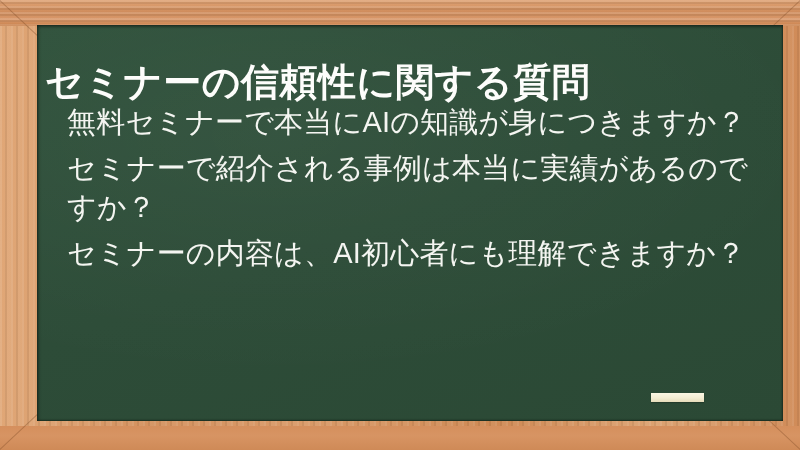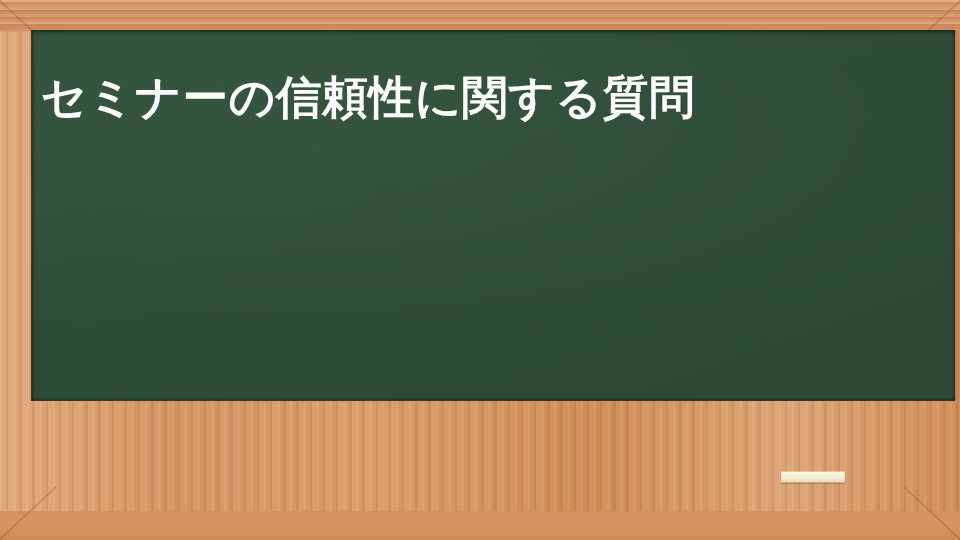--- a/index.html
+++ b/index.html
@@ -81,34 +81,33 @@
   .mitre-tr { right: 0; top: 0; }
   .mitre-tr i { left: auto; right: 0; transform-origin: 100% 0; transform: rotate(-43deg); }
   .mitre-bl { left: 0; bottom: 0; }
   .mitre-bl i { top: auto; bottom: 0; transform-origin: 0 100%; transform: rotate(-43deg); }
   .mitre-br { right: 0; bottom: 0; }
   .mitre-br i { left: auto; right: 0; top: auto; bottom: 0; transform-origin: 100% 100%; transform: rotate(43deg); }
 
   
   .board {
     position: absolute;
-    left: 26px;
+    left: 37px;
     top: 25px;
     width: 746px;
-    height: 309px;
+    height: 396px;
     background:
       radial-gradient(ellipse 120% 100% at 32% 28%, rgba(255,255,255,0.035) 0%, rgba(255,255,255,0) 62%),
       linear-gradient(160deg, #30523c 0%, #2d4c38 48%, #2b4935 100%);
     box-shadow:
       inset 0 2px 3px rgba(0,0,0,0.35),
       inset 2px 0 3px rgba(0,0,0,0.25),
       inset -1px 0 2px rgba(0,0,0,0.20),
       inset 0 -1px 2px rgba(0,0,0,0.25);
     overflow: hidden;
-    padding-left: 24px;
   }
 
   
   .board-title {
     position: absolute;
     left: 8px;
     top: 6px;
     width: 716px;
     color: #fdfdfb;
     font-size: 38px;
@@ -166,18 +165,23 @@
       </div>
     <div class="mitre mitre-br">
         <i></i>
       </div>
   </div>
 
   <div class="board">
 
     <h1 class="board-title">セミナーの信頼性に関する質問</h1>
 
+    <ul class="question-list">
+      <li class="question-item">無料セミナーで本当にAIの知識が身につきますか？</li>
+      <li class="question-item">セミナーで紹介される事例は本当に実績があるのですか？</li>
+      <li class="question-item">セミナーの内容は、AI初心者にも理解できますか？</li>
+    </ul>
 
   </div>
 
   <div class="chalk-stick"></div>
 
 </div>
 
 </body></html>

